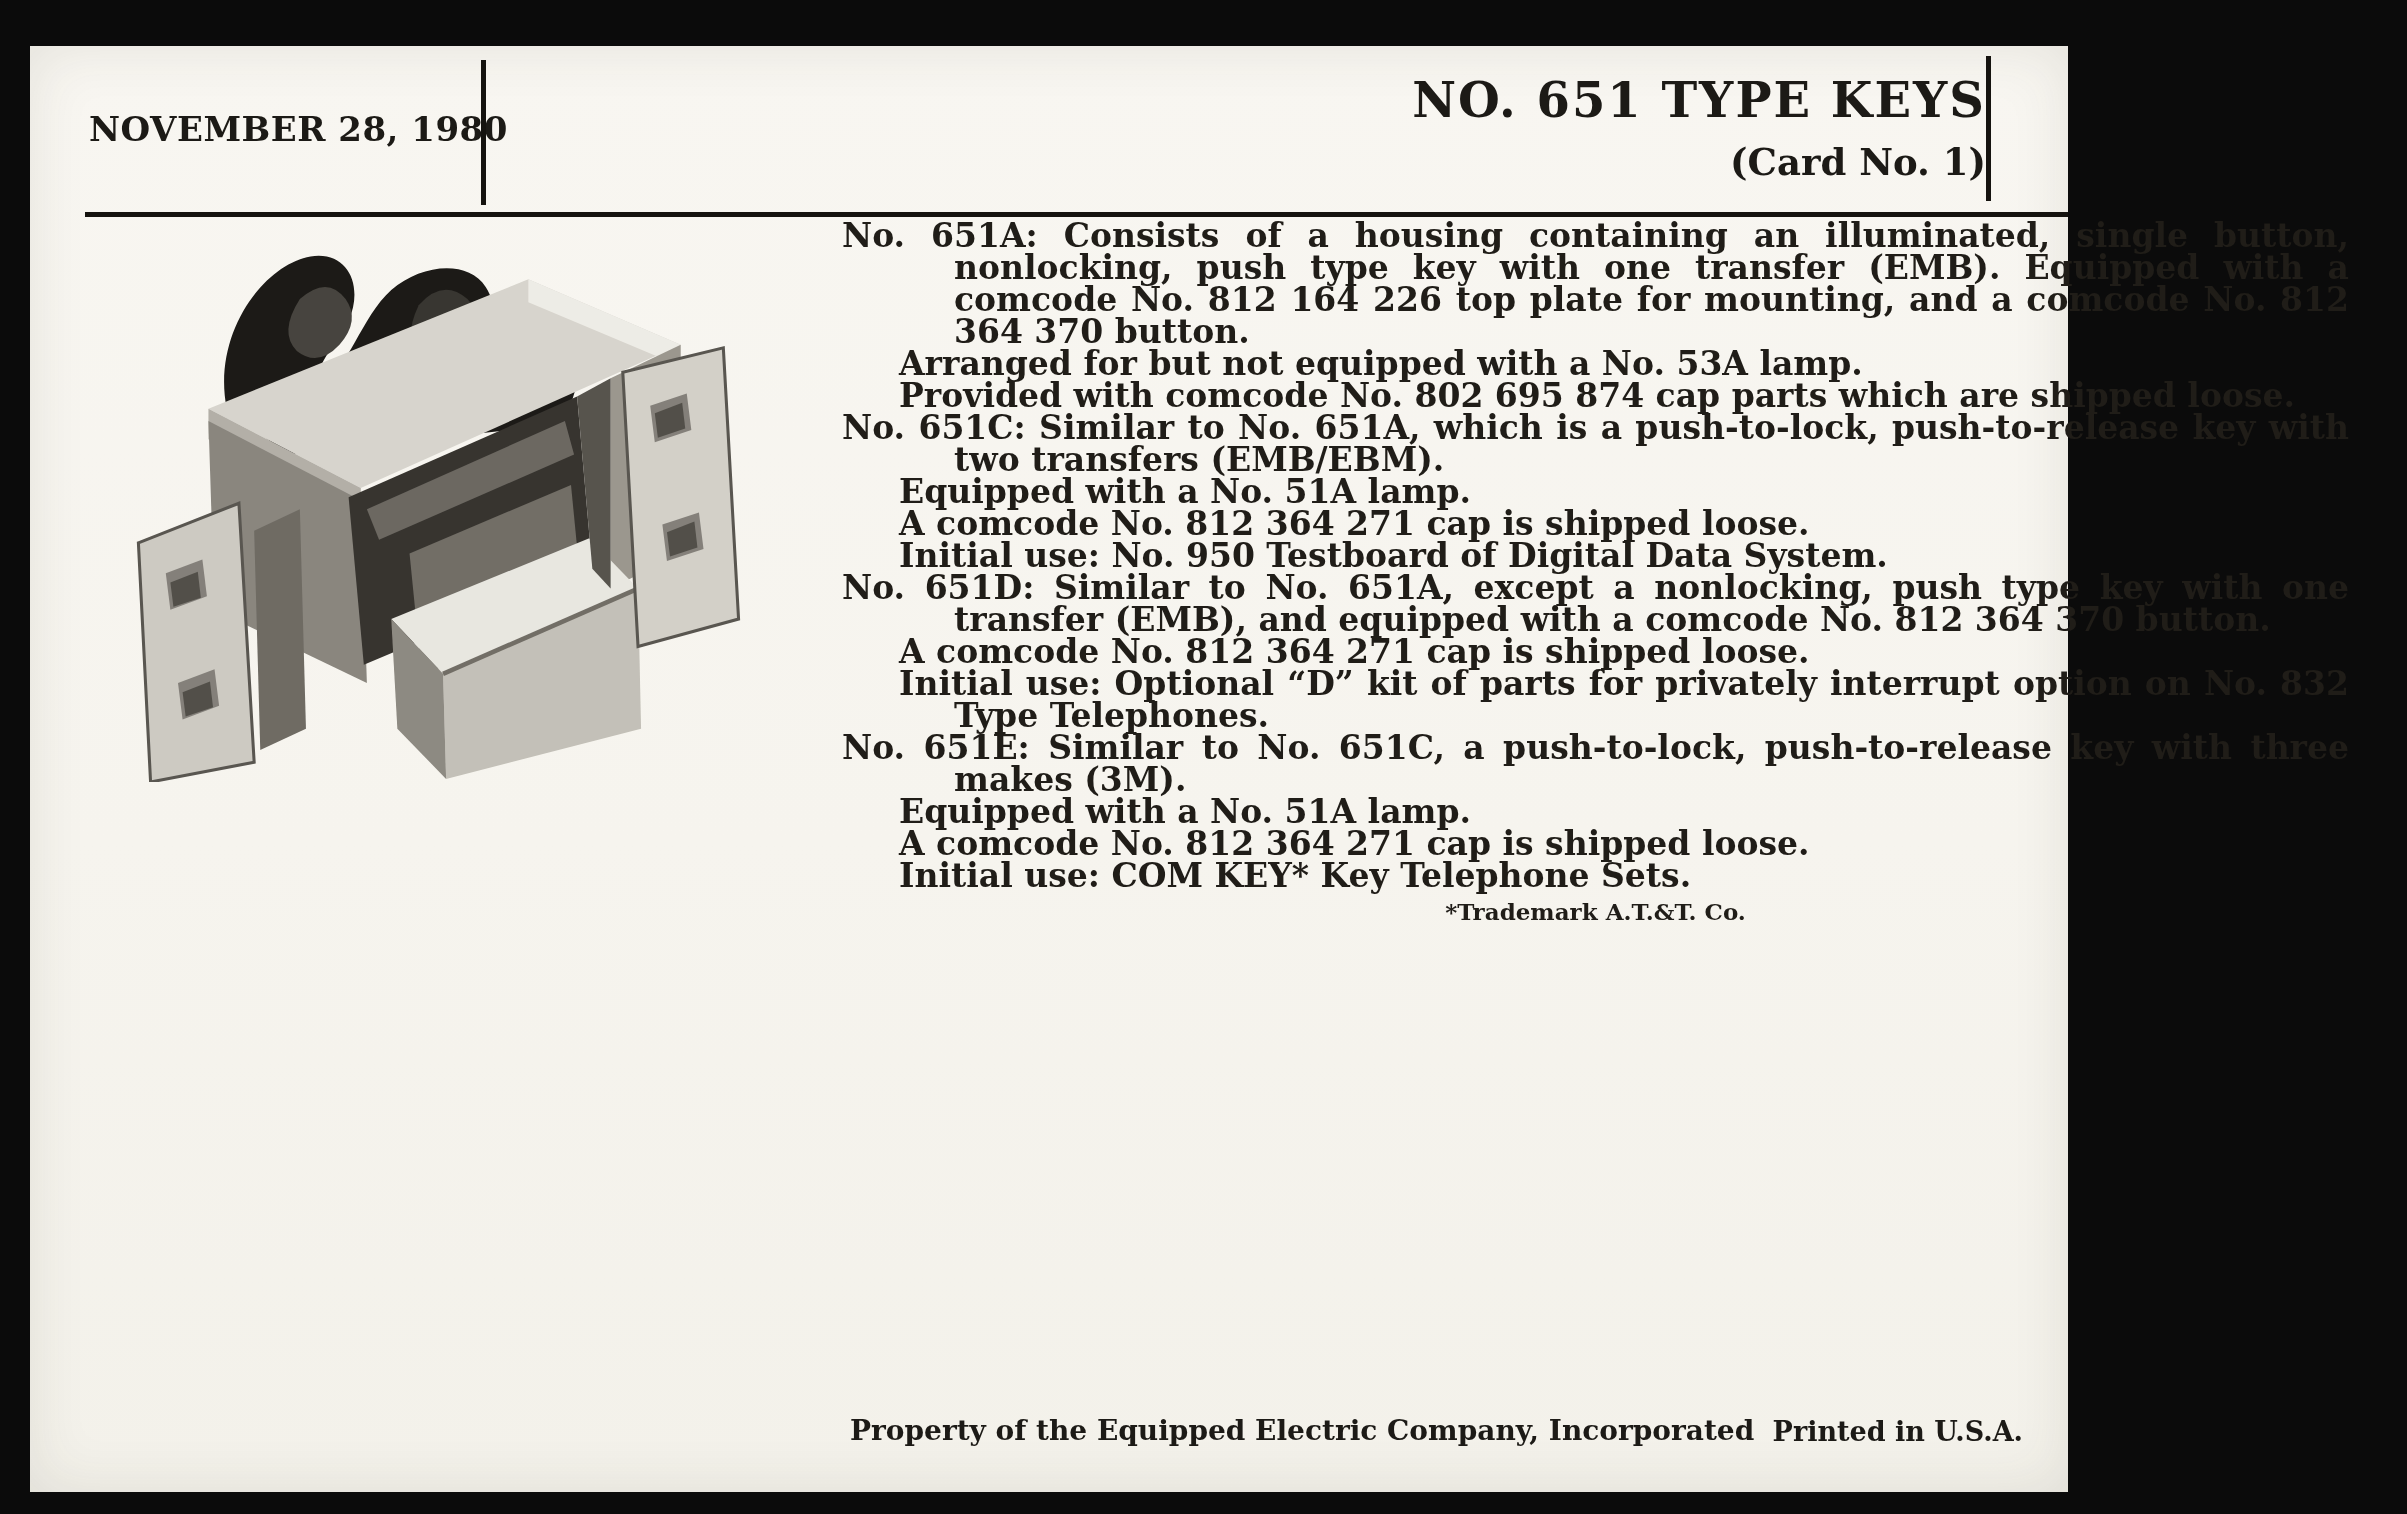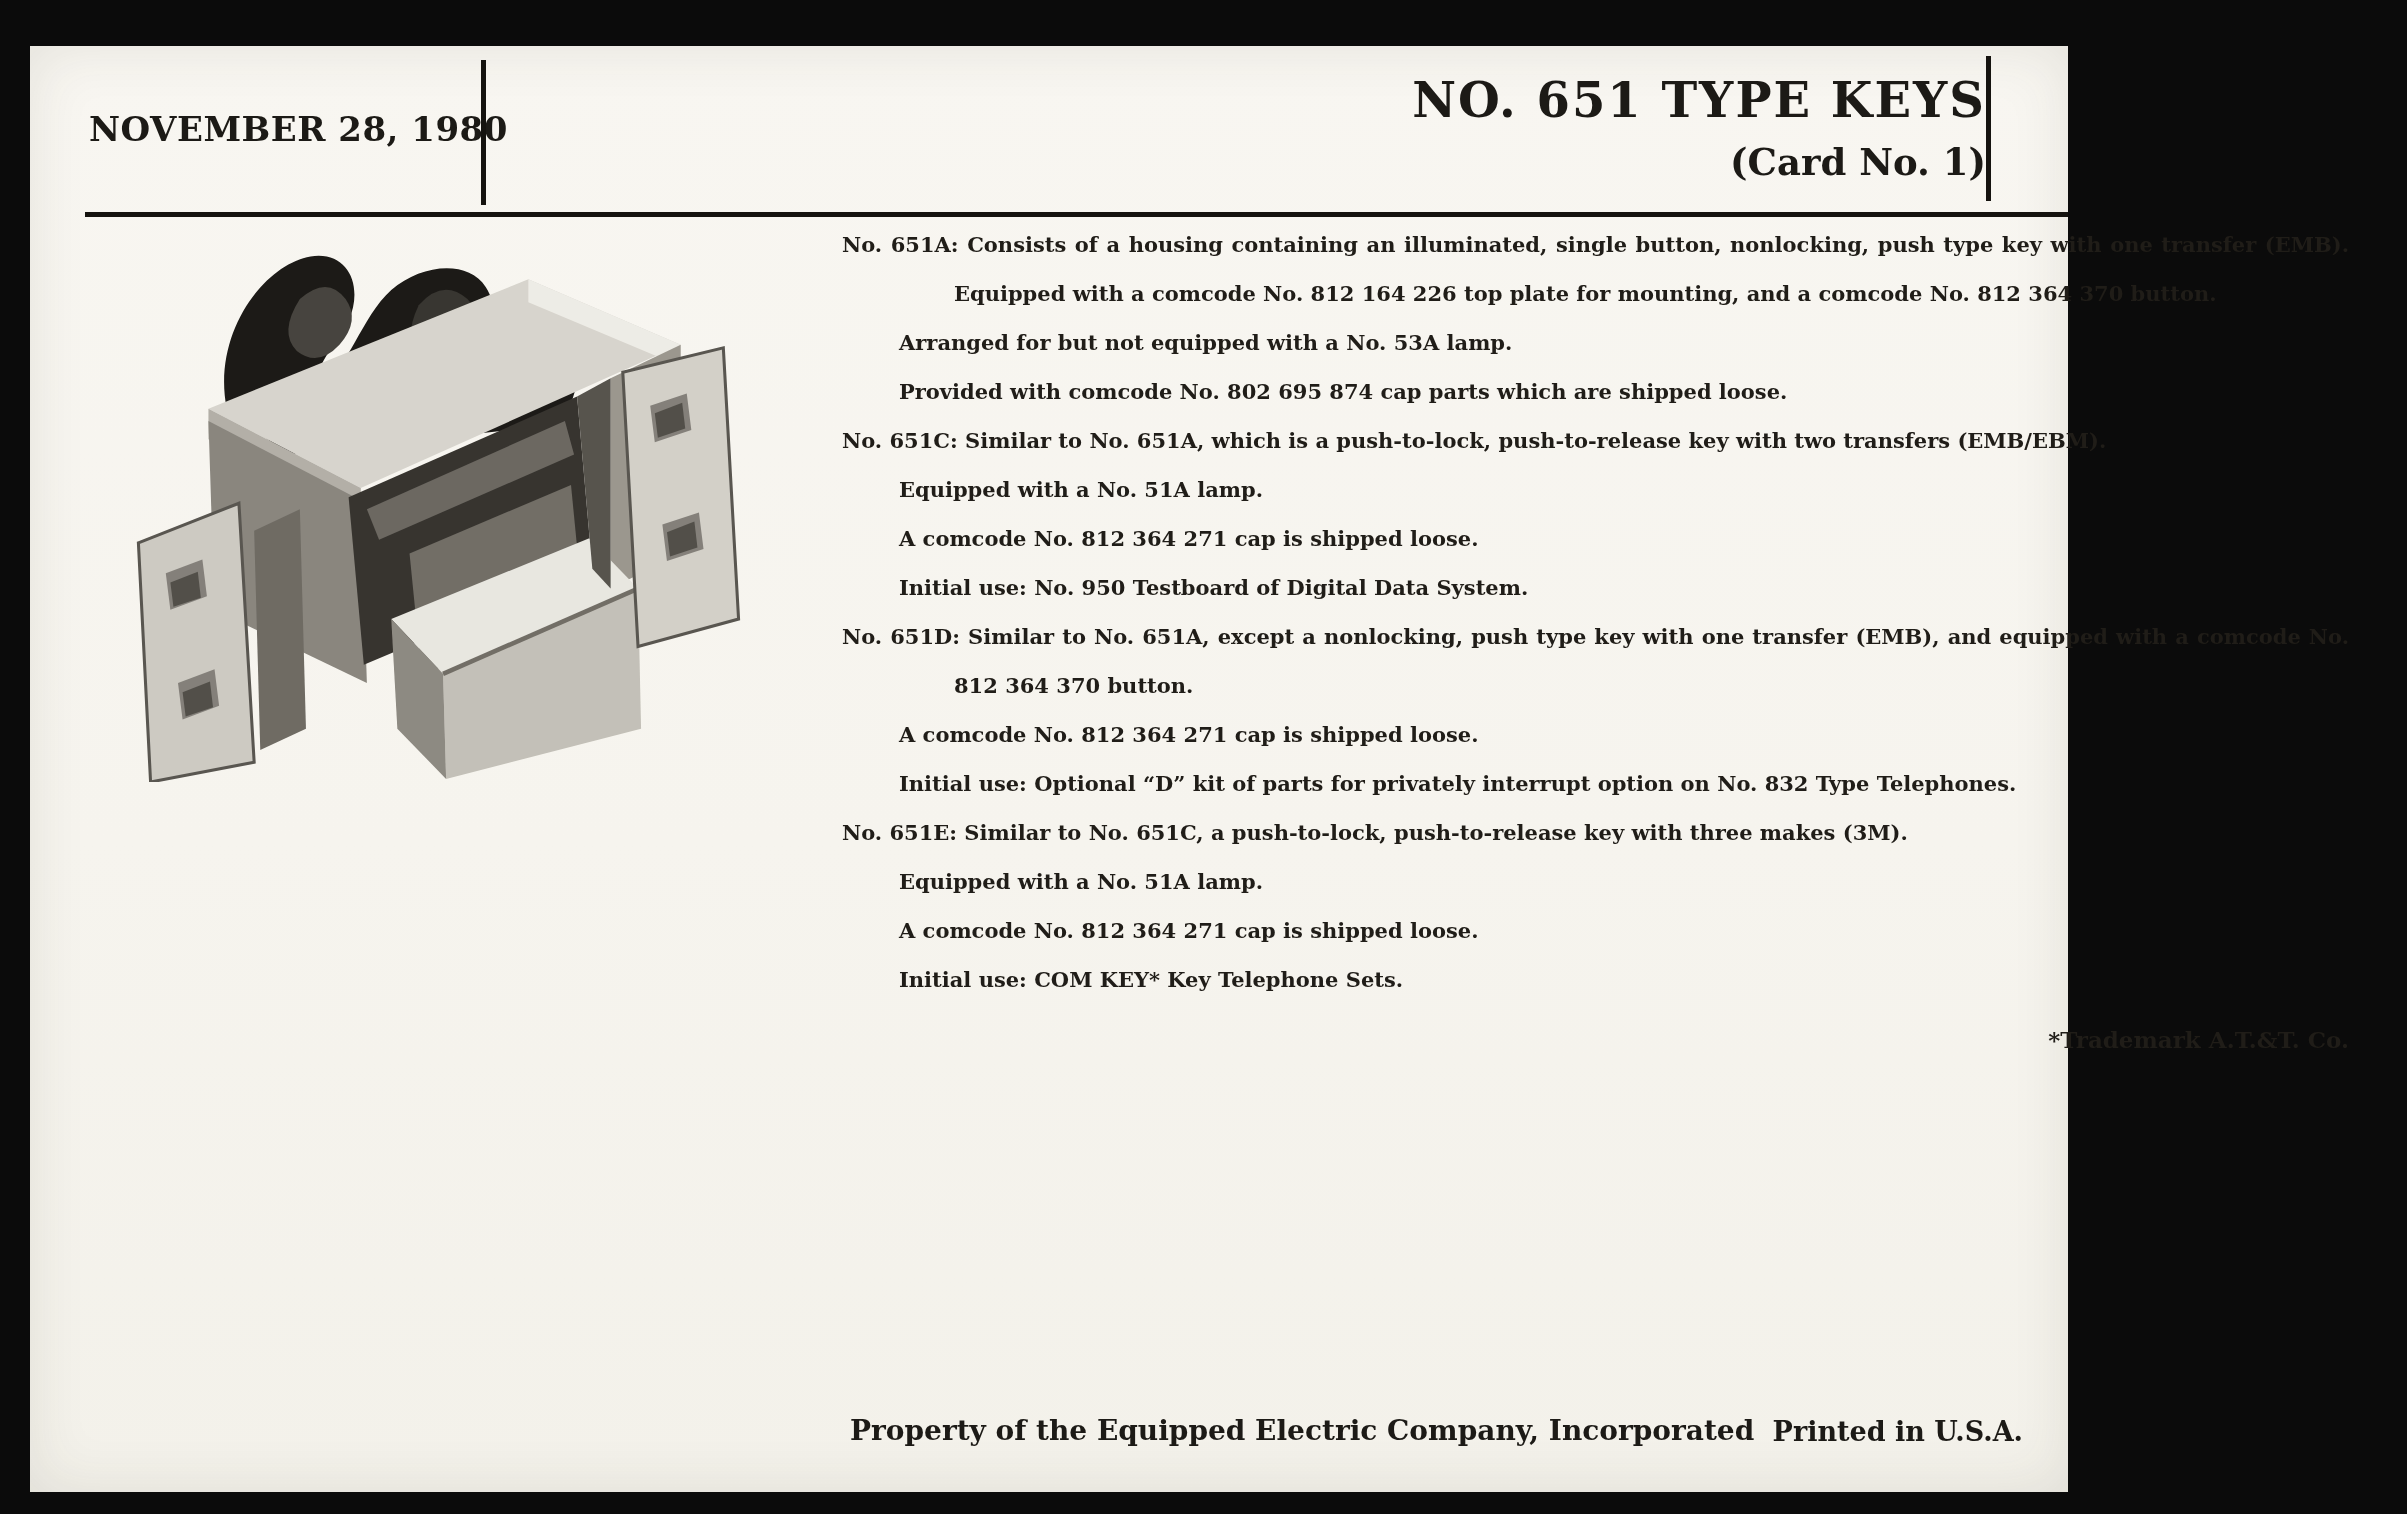--- a/index.html
+++ b/index.html
@@ -55,31 +55,31 @@
     width: 642px; height: 556px;
   }
   .photo svg { width: 100%; height: 100%; filter: contrast(0.96); }
 
   
   .specs {
     position: absolute; left: 812px; top: 174px; width: 1507px;
   }
   .para {
     margin: 0;
-    font-size: 21px; line-height: 49px;
+    font-size: 33px; line-height: 32px;
     font-weight: bold;
     text-align: justify;
     color: #201d18;
   }
   .para.main { padding-left: 112px; text-indent: -112px; }
   .para.sub  { padding-left: 112px; text-indent: -55px;  }
   .para.note {
     padding-left: 0; text-indent: 0;
-    font-size: 23px; line-height: 32px; margin-top: 20px;
-    text-align: right;
+    font-size: 23px; line-height: 32px; margin-top: 4px;
+    text-align: center;
   }
 
   
   .footer-center {
     position: absolute; left: 820px; top: 1368px;
     font-size: 28px; font-weight: bold; white-space: nowrap;
   }
   .footer-right {
     position: absolute; right: 45px; top: 1370px;
     font-size: 27px; font-weight: bold; white-space: nowrap;

